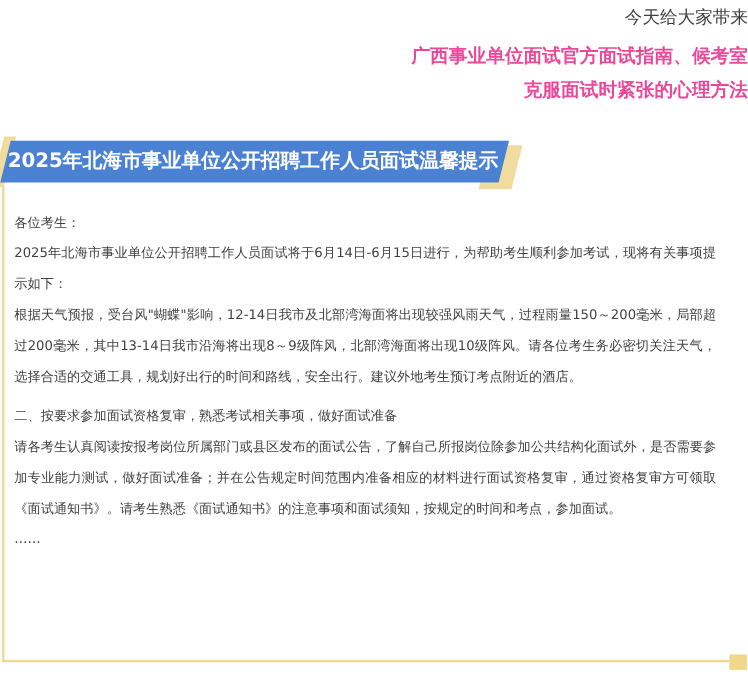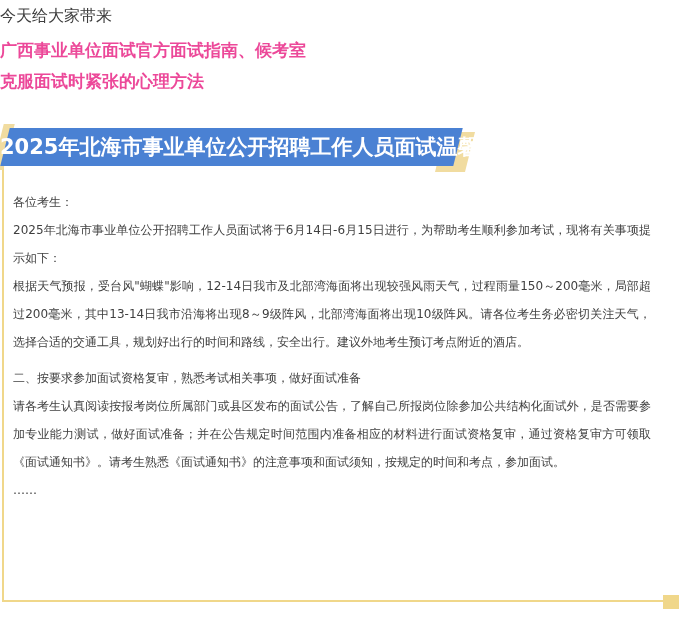--- a/index.html
+++ b/index.html
@@ -10,21 +10,21 @@
     overflow: hidden;
     background: #ffffff;
     font-family: "DejaVu Sans", "Liberation Sans", sans-serif;
   }
 
   
   .center-line {
     position: absolute;
     left: 0;
     width: 680px;
-    text-align: left;
+    text-align: right;
     margin: 0;
     white-space: nowrap;
   }
   .intro-line {
     top: 6px;
     font-size: 16px;
     color: #3d3d3d;
     font-weight: normal;
   }
   .headline {
@@ -72,21 +72,21 @@
     transform: skewX(-14deg);
   }
   .banner .banner-title {
     position: absolute;
     left: 0;
     top: 0;
     width: 460px;
     height: 38px;
     line-height: 38px;
     text-align: center;
-    font-size: 21px;
+    font-size: 18px;
     font-weight: bold;
     color: #ffffff;
     white-space: nowrap;
     letter-spacing: 0;
   }
 
   
   .content-box {
     position: absolute;
     left: 2px;

